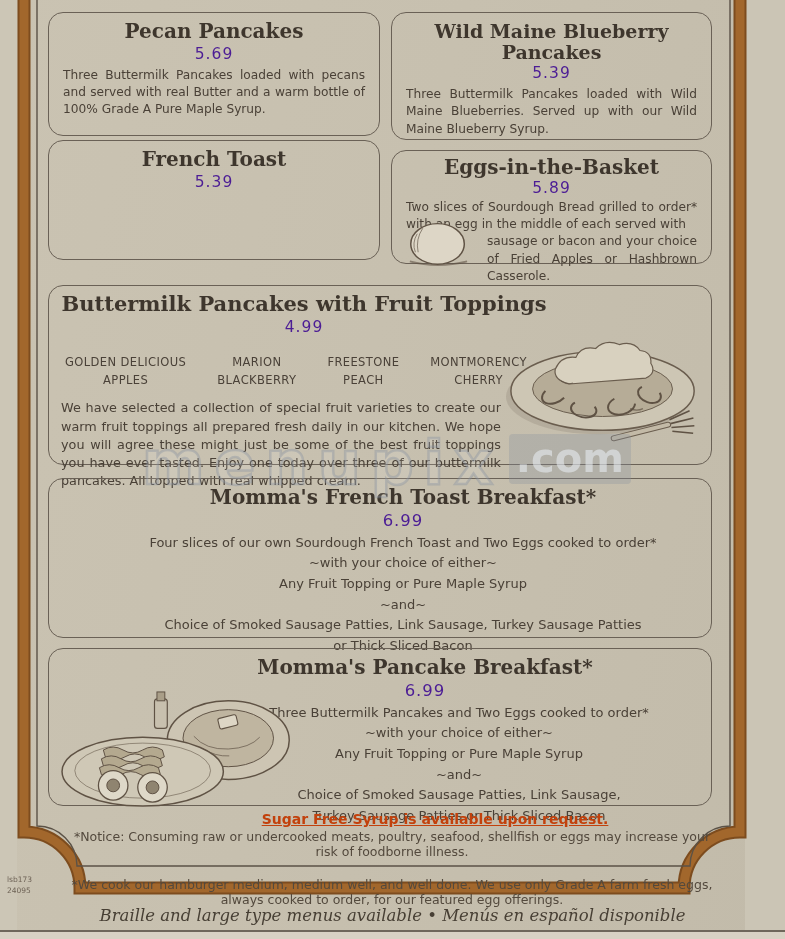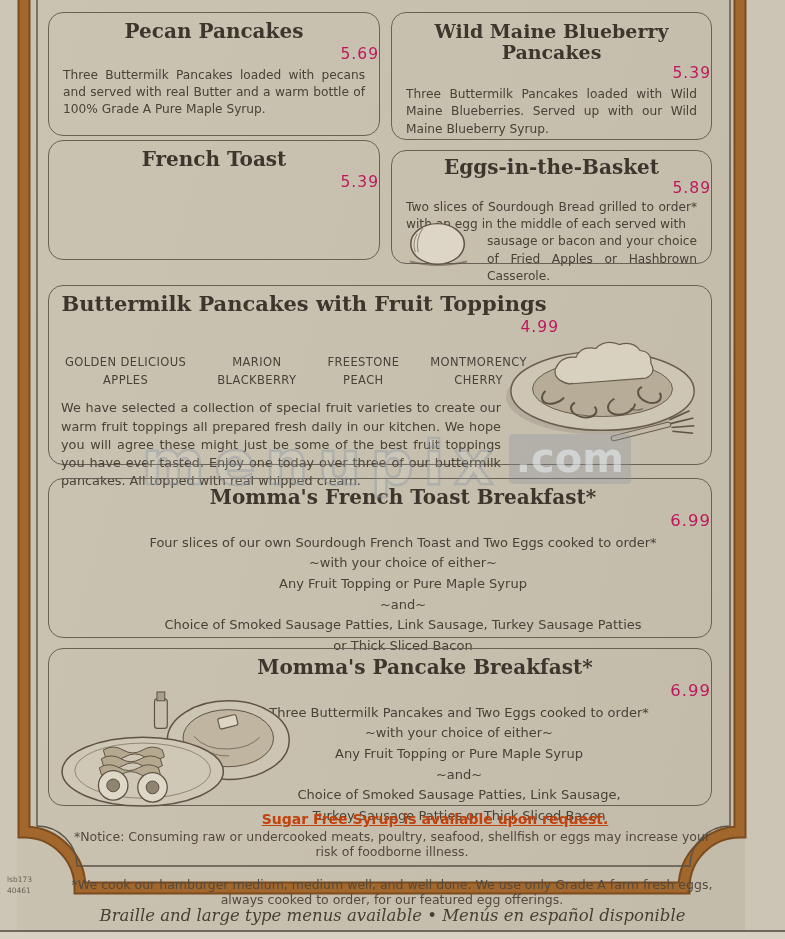--- a/index.html
+++ b/index.html
@@ -8,21 +8,21 @@
        background:linear-gradient(105deg,#cac3b2 0%,#c7c0af 45%,#c2bbaa 100%);}
   .page{position:absolute;inset:0;}
   
   .frame-svg{position:absolute;inset:0;z-index:1;pointer-events:none;}
   .paper-edge-left{position:absolute;left:0;top:0;width:17px;height:939px;background:#ccc6b6;z-index:0;}
   .paper-edge-right{position:absolute;right:0;top:0;width:40px;height:939px;background:#cbc5b5;z-index:0;}
   .paper-edge-bottom{position:absolute;left:0;bottom:0;width:785px;height:7px;background:#d8d2c4;border-top:2px solid #6e675b;z-index:4;}
   
   .mbox{position:absolute;border:1.5px solid #6a6156;border-radius:15px;z-index:2;box-sizing:border-box;}
   .title{font-family:"DejaVu Serif",serif;font-weight:700;color:#3e362d;text-align:center;line-height:1.08;}
-  .price{text-align:right;color:#be185d;font-size:15.5px;letter-spacing:1px;margin-top:2px;}
+  .price{text-align:center;color:#4c1d95;font-size:15.5px;letter-spacing:1px;margin-top:2px;}
   .desc{color:#4a4137;font-size:12.2px;line-height:1.42;text-align:justify;padding:4px 14px 0 14px;}
   .t20{font-size:20px;margin-top:8px;}
   .t19{font-size:19px;margin-top:8px;}
   .t21{font-size:21px;margin-top:7px;}
   .center-lines{color:#4a4137;font-size:13px;line-height:1.36;text-align:center;}
   .center-lines div{margin-top:3px;}
   .fruit-row{display:flex;justify-content:space-between;width:462px;margin:10px 0 0 16px;text-align:center;}
   .fruit-col{color:#4a4138;font-size:11.5px;line-height:1.6;letter-spacing:.4px;margin-top:7px;}
   .illus{position:absolute;z-index:3;}
   
@@ -172,21 +172,21 @@
     </svg>
   </div>
 
   <div class="sugar-note">Sugar Free Syrup is available upon request.</div>
   <div class="notices">
     <div class="n1">*Notice: Consuming raw or undercooked meats, poultry, seafood, shellfish or eggs may increase your risk of foodborne illness.</div>
     <div class="n2">*We cook our hamburger medium, medium well, and well done. We use only Grade A farm fresh eggs, always cooked to order, for our featured egg offerings.</div>
   </div>
   <div class="print-code">
     <div>lsb173</div>
-    <div>40461</div>
+    <div>24095</div>
   </div>
   <div class="footer-line">Braille and large type menus available • Menús en español disponible</div>
   <div class="paper-edge-bottom"></div>
 
   <div class="watermark">
     <span class="wm-main">menupix</span><span class="wm-tld">.com</span>
   </div>
 
 </div>
 

